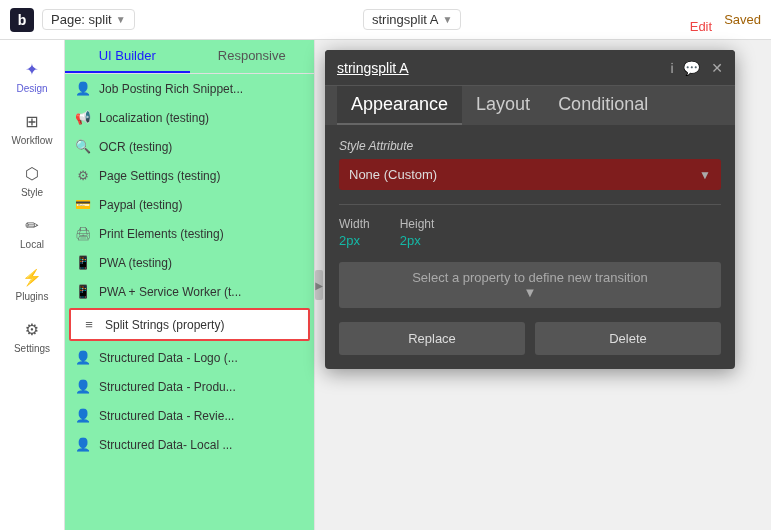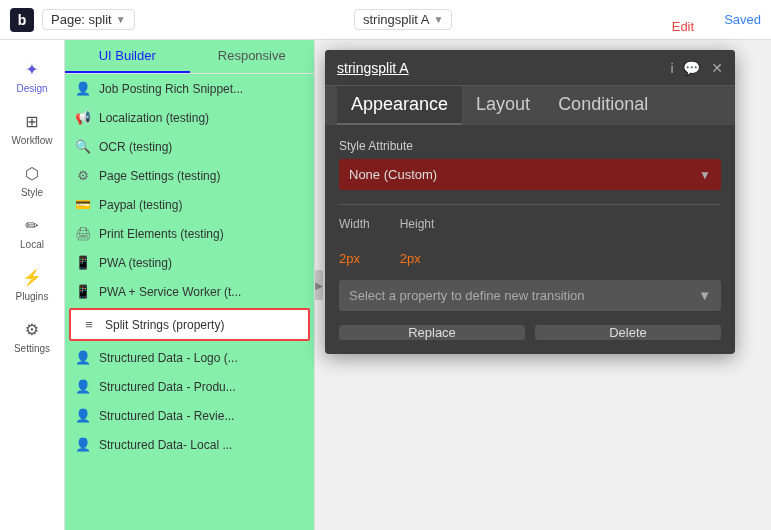--- a/index.html
+++ b/index.html
@@ -25,21 +25,21 @@
     }
     .topbar-dropdown {
       display: flex; align-items: center; gap: 4px;
       border: 1px solid #ddd; padding: 2px 8px; border-radius: 4px;
       color: #333; cursor: pointer; text-align: center;
     }
     .topbar-dropdown .arrow { font-size: 10px; color: #888; }
     .topbar-spacer { flex: 1; }
     .topbar-actions { display: flex; align-items: center; gap: 12px; }
     .topbar-edit { color: #e44; font-size: 13px; margin-top: 14px; }
-    .topbar-saved { color: #3b82f6; font-size: 13px; margin-left: 18px; }
+    .topbar-saved { color: #a16207; font-size: 13px; }
 
     
     .main-layout {
       display: flex;
       height: 490px;
     }
 
     
     .icon-sidebar {
       width: 65px;
@@ -154,62 +154,64 @@
     }
     .modal-tab.active {
       color: #fff;
       background: #3d3d3d;
       border-bottom: 2px solid #666;
     }
 
     .modal-body { padding: 14px 14px; }
 
     .modal-section-label {
-      color: #ccc; font-size: 12px; margin-bottom: 6px;
+      color: #ccc; font-size: 12px; margin-bottom: 6px; font-style: italic;
     }
     .modal-select {
       width: 100%;
       background: #7f1d1d;
       border: none;
       color: #ddd;
       padding: 8px 10px;
       border-radius: 3px;
       font-size: 13px;
       display: flex; align-items: center; justify-content: space-between;
       cursor: pointer;
       margin-bottom: 14px;
     }
     .modal-select .arrow { color: #aaa; font-size: 12px; }
 
     .modal-dims {
       display: flex; gap: 30px;
       margin-bottom: 14px;
     }
-    .modal-dim { display: flex; flex-direction: column; gap: 20px; }
+    .modal-dim { display: flex; flex-direction: column; gap: 2px; }
     .modal-dim-label { color: #bbb; font-size: 12px; }
-    .modal-dim-value { color: #f97316; font-size: 13px; }
+    .modal-dim-value { color: #14b8a6; font-size: 13px; }
 
     .modal-transition-select {
       width: 100%;
       background: #555;
       border: none;
       color: #aaa;
       padding: 8px 10px;
       border-radius: 3px;
       font-size: 13px;
       display: flex; align-items: center; justify-content: space-between;
       cursor: pointer;
       margin-bottom: 14px;
+      flex-direction: column;
     }
 
     .modal-actions {
       display: flex; gap: 10px;
     }
     .modal-action-btn {
       flex: 1;
+      padding: 9px;
       background: #555;
       border: none;
       color: #ddd;
       font-size: 13px;
       border-radius: 3px;
       cursor: pointer;
       text-align: center;
     }
 
     hr.modal-divider {

